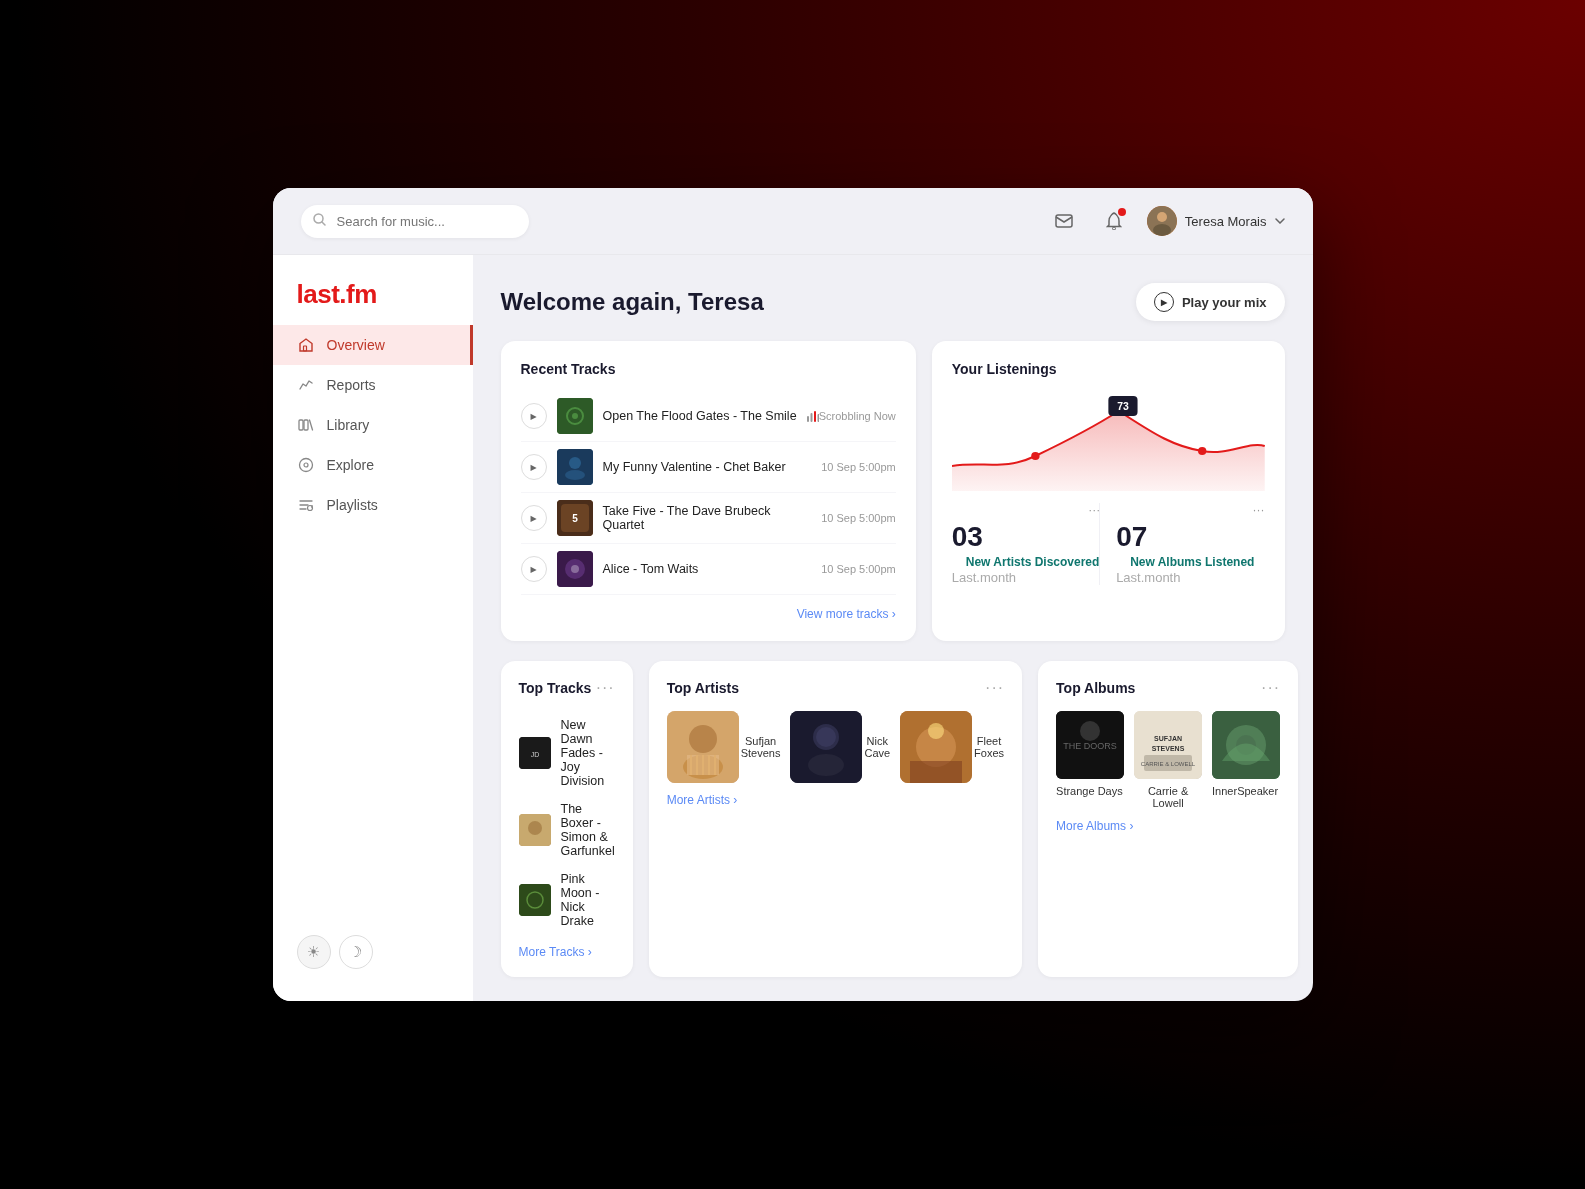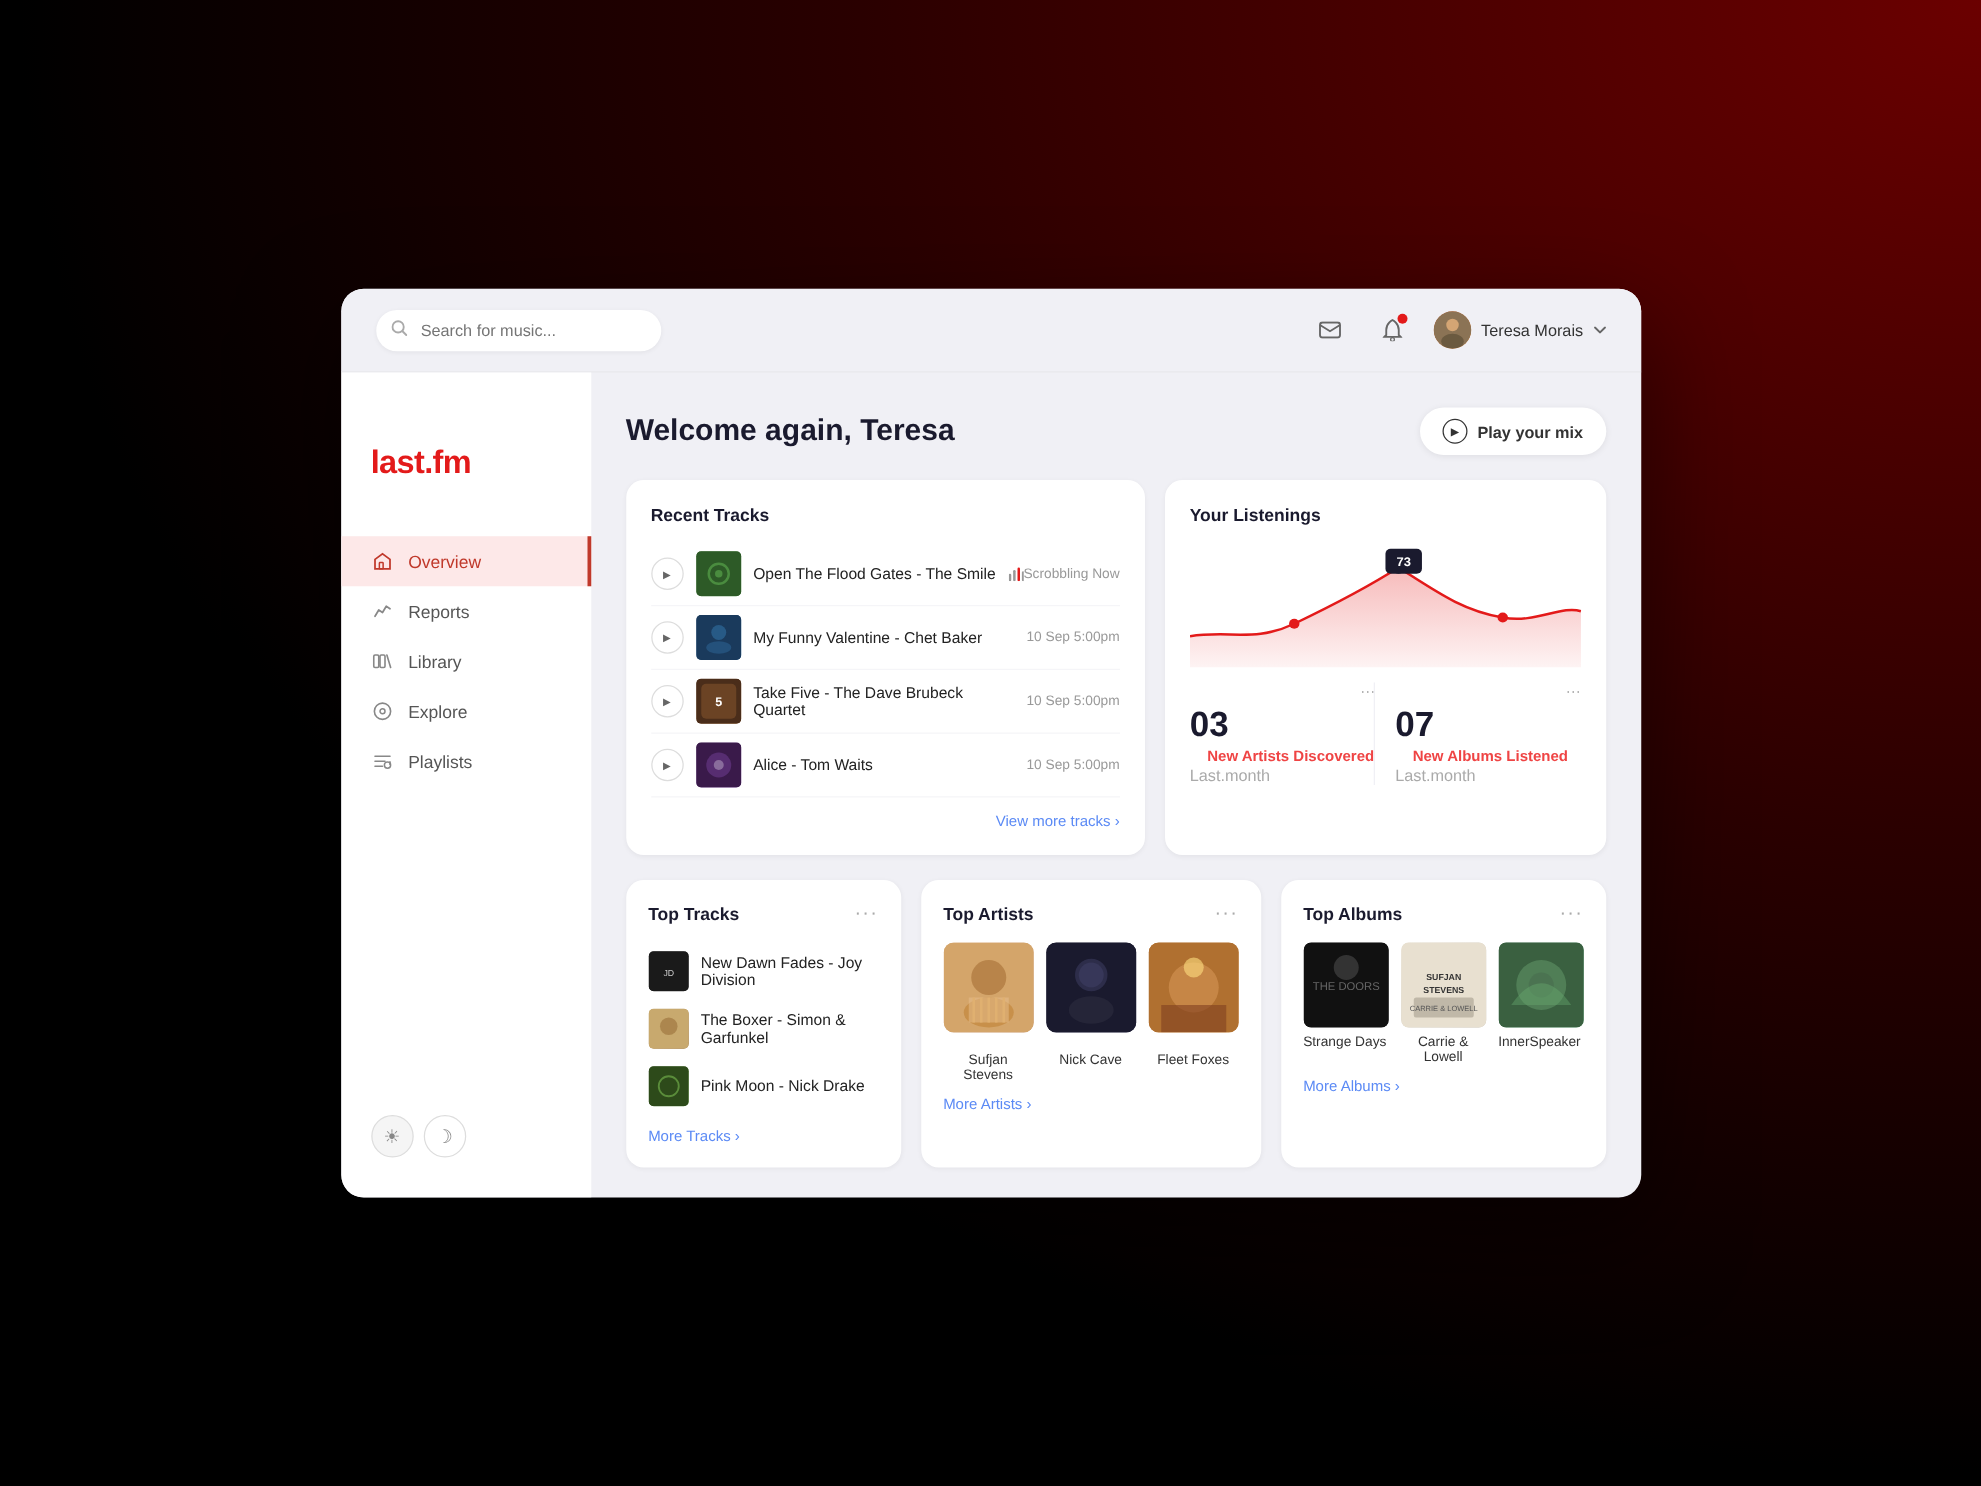--- a/index.html
+++ b/index.html
@@ -29,22 +29,21 @@
     .sidebar {
       width: 200px;
       background: #fff;
       display: flex;
       flex-direction: column;
       padding: 24px 0 16px 0;
       flex-shrink: 0;
       position: relative;
     }
     .sidebar-logo {
-      padding: 0 24px 44px 24px;
-      margin-top: 32px;
+      padding: 0 24px 15px 24px;
     }
     .logo-text {
       font-size: 26px;
       font-weight: 900;
       color: #e31a1a;
       letter-spacing: -0.5px;
     }
     .sidebar-nav {
       display: flex;
       flex-direction: column;
@@ -335,21 +334,21 @@
       justify-content: flex-end;
     }
     .stat-number {
       font-size: 28px;
       font-weight: 700;
       color: #1a1a2e;
     }
     .stat-label {
       font-size: 12px;
       font-weight: 600;
-      color: #ef4444;
+      color: #0f766e;
       margin-top: 2px;
       padding-left: 14px;
     }
     .stat-sub {
       font-size: 13px;
       color: #aaa;
       margin-top: 1px;
     }
     
     .bottom-cards-row {
@@ -407,23 +406,23 @@
       margin-top: 10px;
     }
     
     .artists-grid {
       display: flex;
       gap: 10px;
     }
     .artist-item {
       flex: 1;
       display: flex;
-      flex-direction: column;
-      align-items: center;
-      gap: 16px;
+      flex-direction: row;
+      align-items: center;
+      gap: 2px;
     }
     .artist-photo {
       width: 72px;
       height: 72px;
       border-radius: 8px;
       overflow: hidden;
       flex-shrink: 0;
     }
     .artist-name {
       font-size: 11px;

